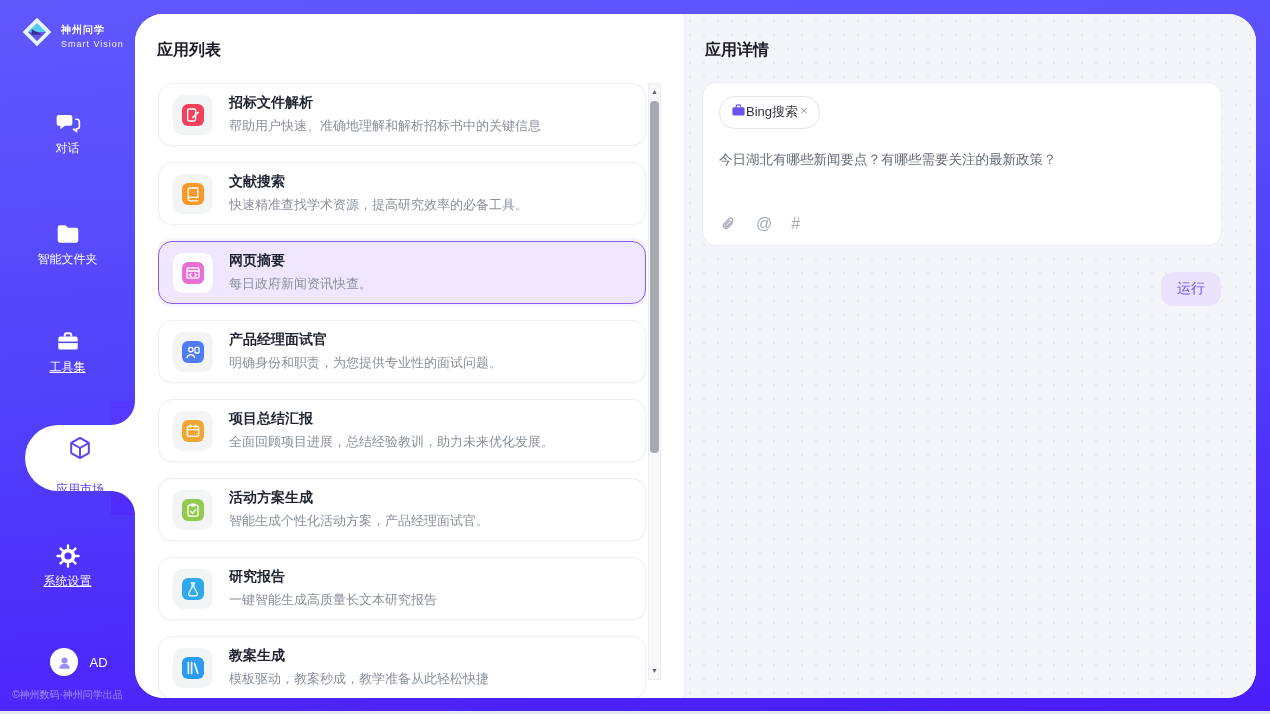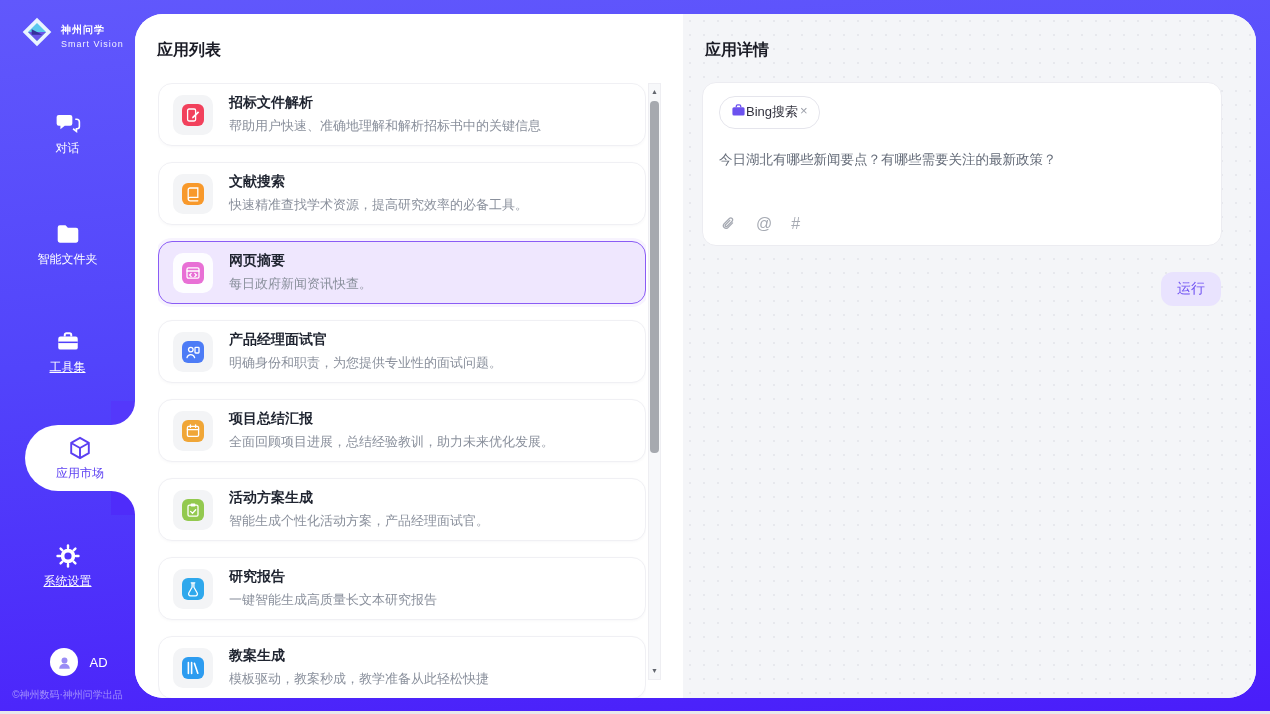--- a/index.html
+++ b/index.html
@@ -22,21 +22,21 @@
   .nav-item { position:absolute; width:135px; text-align:center; cursor:pointer; }
   .nav-item svg { width:26px; height:26px; }
   .nav-label { display:block; font-size:12px; margin-top:0; color:#fff; }
   .nav-label.u { text-decoration:underline; }
   .nav-chat { top:110px; } .nav-folder { top:221px; } .nav-tools { top:329px; } .nav-settings { top:543px; }
   .active-pill {
     position:absolute; left:25px; right:0; top:425px; height:66px;
     background:#fff; border-radius:33px 0 0 33px; text-align:center; cursor:pointer;
   }
   .active-pill svg { width:26px; height:26px; margin-top:10px; }
-  .active-pill .nav-label { color:#5B3FF2; margin-top:0; }
+  .active-pill .nav-label { color:#5B3FF2; margin-top:16px; }
   .curve { position:absolute; right:0; width:24px; height:24px; background:#fff; }
   .curve-top { top:401px; } .curve-bottom { top:491px; }
   .curve-top::before { content:""; position:absolute; inset:0; background:#5438FB; border-bottom-right-radius:24px; }
   .curve-bottom::before { content:""; position:absolute; inset:0; background:#4F2CFA; border-top-right-radius:24px; }
   .user-row { position:absolute; top:648px; width:158px; display:flex; justify-content:center; align-items:center; gap:11px; cursor:pointer; }
   .avatar { width:28px; height:28px; border-radius:50%; background:#fff; display:flex; align-items:center; justify-content:center; }
   .avatar svg { width:17px; height:17px; }
   .user-name { font-size:13px; color:#fff; }
   .side-footer { position:absolute; bottom:9px; width:135px; text-align:center; font-size:10px; color:rgba(255,255,255,.45); white-space:nowrap; }
   

